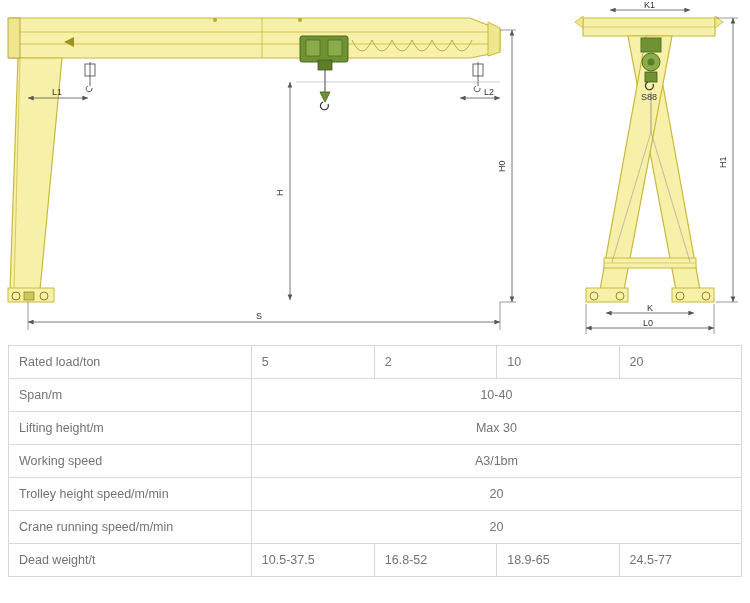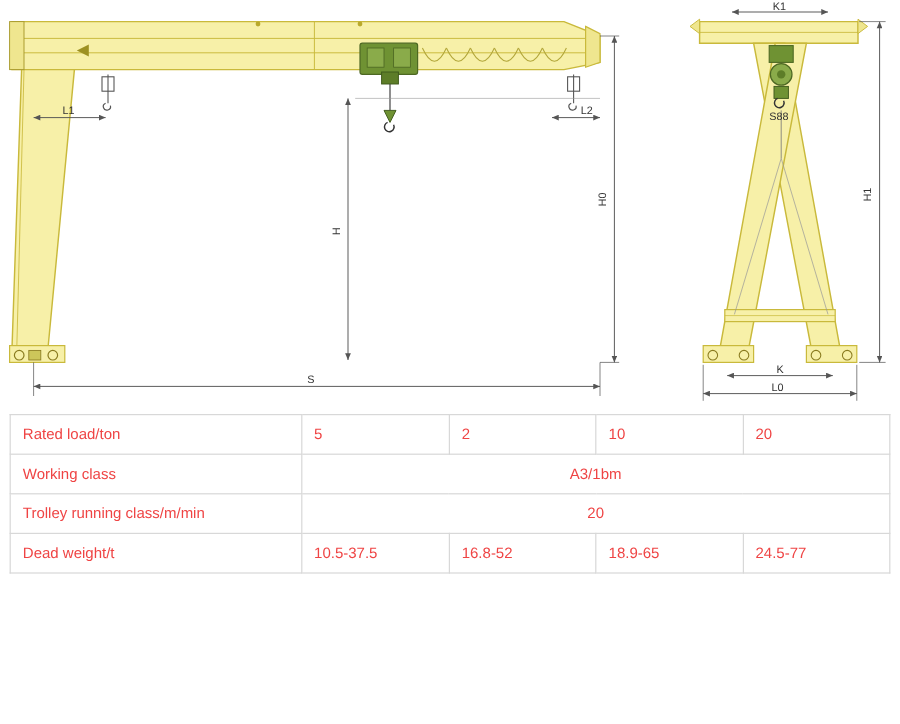--- a/index.html
+++ b/index.html
@@ -20,21 +20,21 @@
   .spec-table{
     position:absolute;left:8px;top:345px;
     width:734px;
     border-collapse:collapse;
     font-size:12.5px;
   }
   .spec-table td{
     border:1px solid #d8d8d8;
     height:32px;
     padding:0 10px;
-    color:#ef4444;
+    color:#737373;
     white-space:nowrap;
   }
   .spec-table td.label{width:226px;}
   .spec-table td.v{width:105px;}
   .spec-table td.center{text-align:center;}
 </style>
 </head>
 <body>
 
 <div class="page">
@@ -181,25 +181,37 @@
   <table class="spec-table">
     <tbody>
       <tr>
         <td class="label">Rated load/ton</td>
         <td class="v">5</td>
         <td class="v">2</td>
         <td class="v">10</td>
         <td class="v">20</td>
       </tr>
       <tr>
-        <td class="label">Working class</td>
+        <td class="label">Span/m</td>
+        <td class="center" colspan="4">10-40</td>
+      </tr>
+      <tr>
+        <td class="label">Lifting height/m</td>
+        <td class="center" colspan="4">Max 30</td>
+      </tr>
+      <tr>
+        <td class="label">Working speed</td>
         <td class="center" colspan="4">A3/1bm</td>
       </tr>
       <tr>
-        <td class="label">Trolley running class/m/min</td>
+        <td class="label">Trolley height speed/m/min</td>
+        <td class="center" colspan="4">20</td>
+      </tr>
+      <tr>
+        <td class="label">Crane running speed/m/min</td>
         <td class="center" colspan="4">20</td>
       </tr>
       <tr>
         <td class="label">Dead weight/t</td>
         <td class="v">10.5-37.5</td>
         <td class="v">16.8-52</td>
         <td class="v">18.9-65</td>
         <td class="v">24.5-77</td>
       </tr>
     </tbody>

